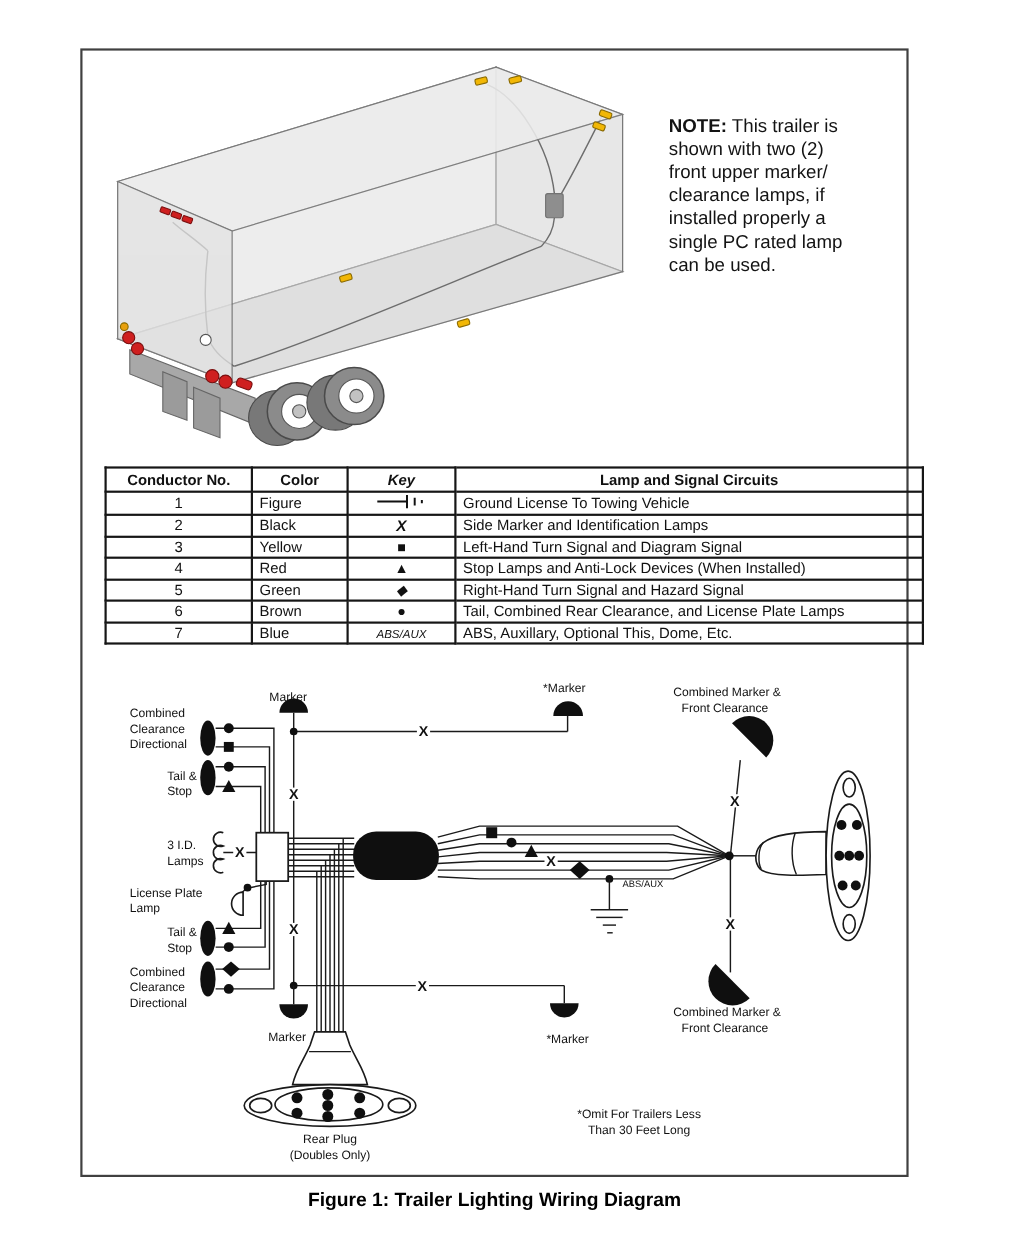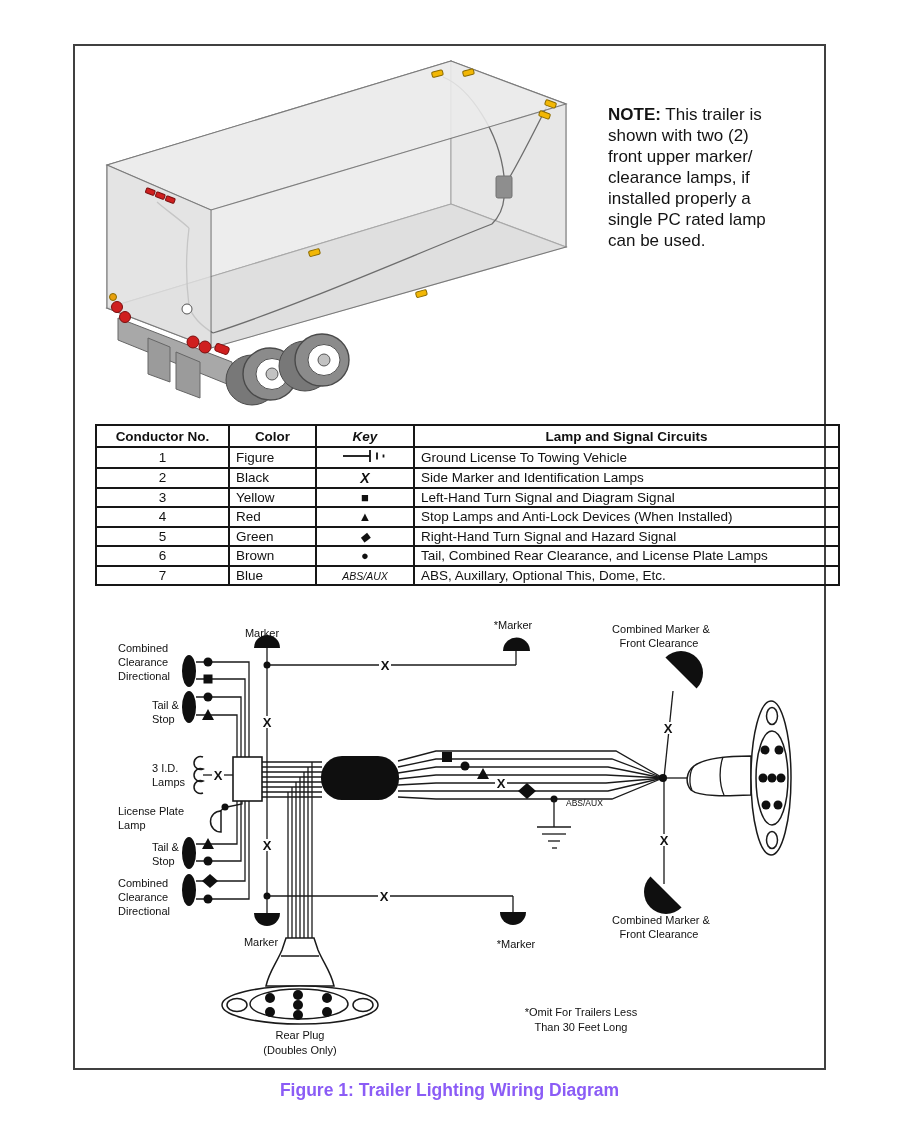--- a/index.html
+++ b/index.html
@@ -13,21 +13,21 @@
   table.wiring th,table.wiring td{border:2px solid #161616;font-size:13.5px;padding:0 6px;overflow:hidden;white-space:nowrap;}
   table.wiring th{height:20px;font-weight:bold;font-size:13.5px;}
   table.wiring td{height:17.5px;}
   .c-no{width:119px;text-align:center;}
   .c-color{width:73px;text-align:left;padding-left:10px;}
   .c-key{width:84px;text-align:center;font-style:italic;}
   .c-circ{width:411px;text-align:left;}
   .key-glyph{font-size:13px;}
   .key-x{font-weight:bold;font-size:14px;}
   .key-txt{font-size:10.5px;letter-spacing:0;}
-  .caption{left:73px;top:1080px;width:753px;text-align:center;font-weight:bold;font-size:17.5px;color:#8b5cf6;}
+  .caption{left:73px;top:1080px;width:753px;text-align:center;font-weight:bold;font-size:17.5px;color:#000000;}
   svg text{font-family:"Liberation Sans",sans-serif;fill:#111;}
   .lbl{font-size:11px;}
   .lbl-sm{font-size:8.5px;}
   .xsym{font-size:13px;font-weight:bold;}
   .wire{stroke:#1a1a1a;stroke-width:1.3;fill:none;}
   .wire2{stroke:#1a1a1a;stroke-width:1.5;fill:none;}
   .blk{fill:#0f0f0f;stroke:none;}
   .opn{fill:#ffffff;stroke:#1a1a1a;stroke-width:1.5;}
 </style>
 </head>

